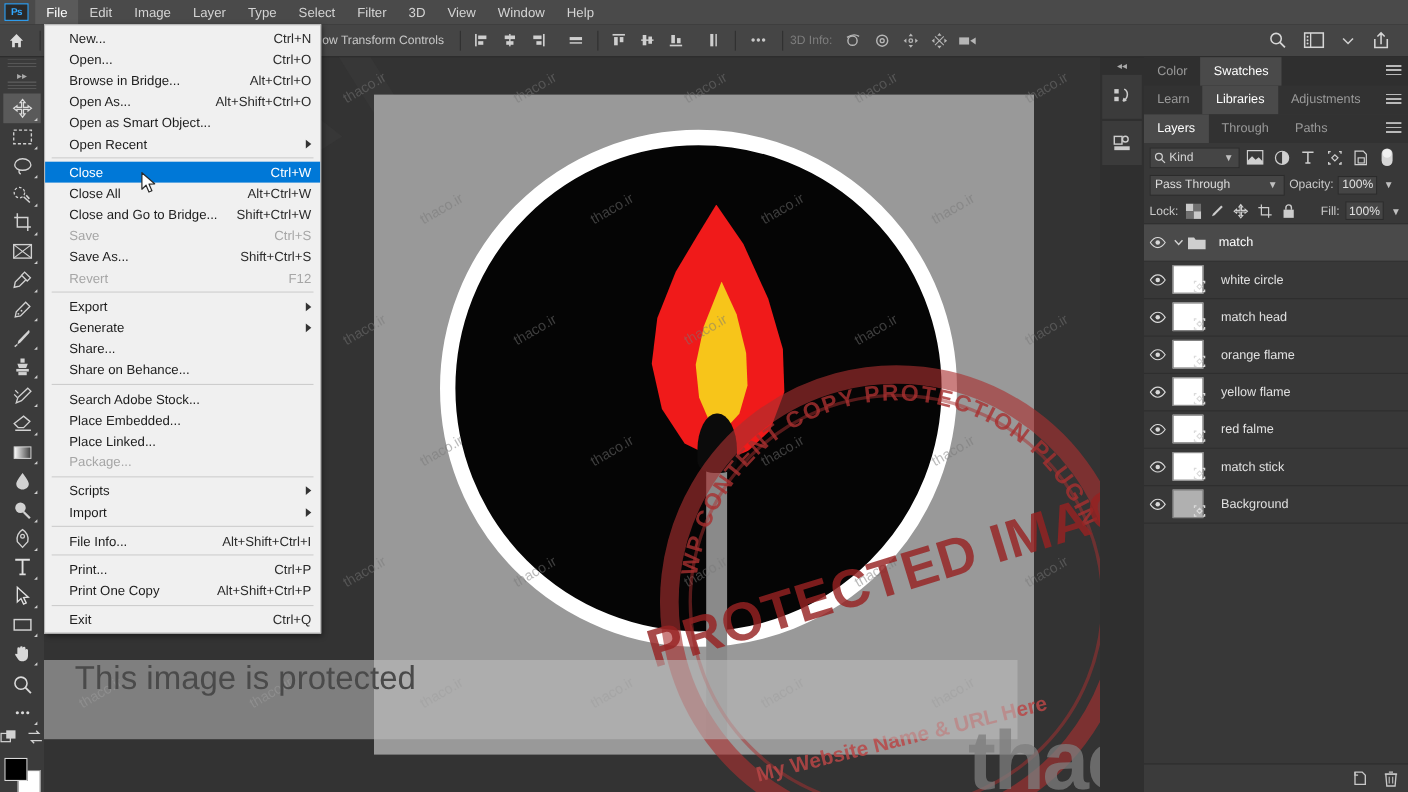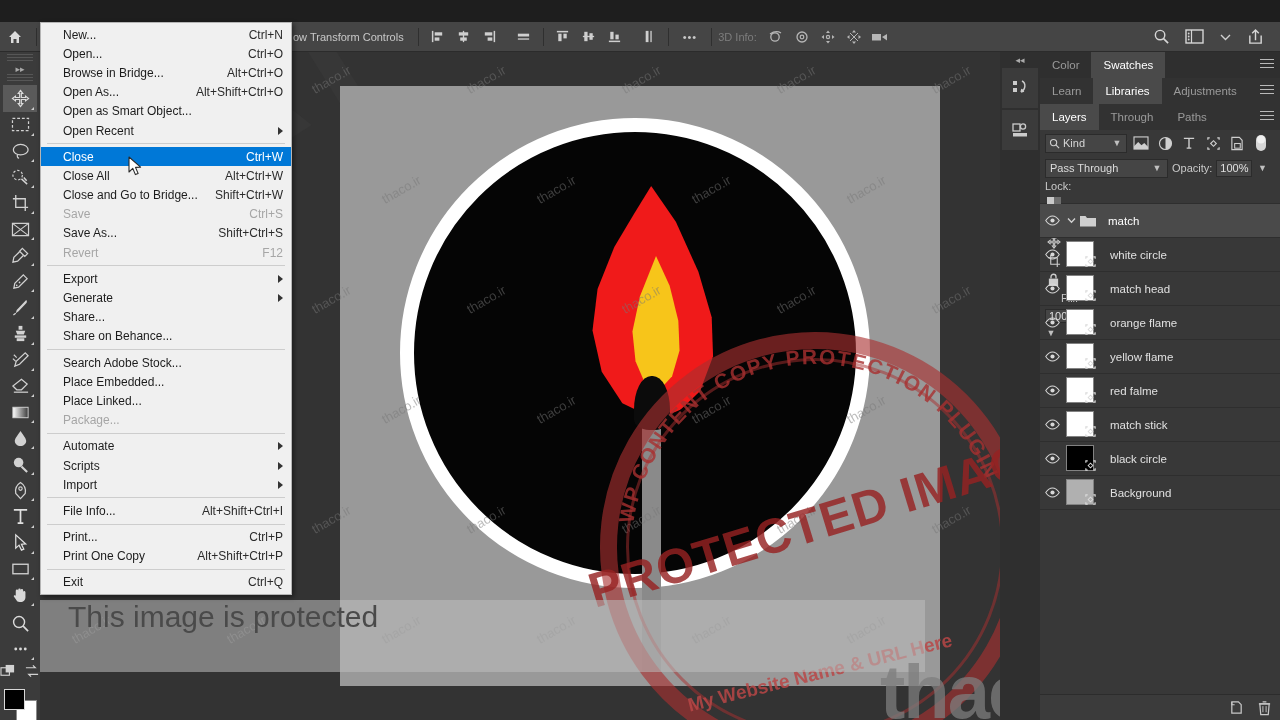--- a/index.html
+++ b/index.html
@@ -215,23 +215,22 @@
   }
   .blend-select .lbl { flex: 1; }
   .small-label { font-size: 11px; color: #c9c9c9; white-space: nowrap; }
   .num-field {
     height: 17px; width: 36px; background: #454545; border: 1px solid #2b2b2b;
     color: #e0e0e0; font-size: 11px; display: flex; align-items: center; justify-content: center;
   }
   .chev { width: 12px; text-align: center; color: #c0c0c0; font-size: 9px; }
 
   .lock-row {
-    display: flex; align-items: flex-start; height: 24px; padding: 0 5px; gap: 5px;
+    display: flex; align-items: center; height: 24px; padding: 0 5px; gap: 5px;
     border-bottom: 1px solid #2e2e2e;
-    flex-direction: column;
   }
   .lock-icon { width: 17px; height: 17px; display:flex; align-items:center; justify-content:center; color:#cdcdcd; }
 
   .layer-list { background: #383838; }
   .layer-row {
     display: flex; align-items: center; height: 34px;
     border-bottom: 1px solid #2e2e2e; position: relative;
   }
   .layer-row.selected { background: #4a4a4a; }
   .eye {
@@ -279,20 +278,36 @@
     border-left: 5px solid #333; margin-left: 8px;
   }
   .dd-sep { height: 1px; background: #cdcdcd; margin: 3px 6px; }
   .cursor-arrow { position: absolute; left: 128px; top: 156px; z-index: 95; pointer-events: none; }
 </style>
 </head>
 <body>
 
 <div id="app">
 
+  <div class="menubar">
+    <div class="ps-logo">Ps</div>
+    <div id="menubar-items" style="display:flex;">
+        <div class="menu-item active">File</div>
+        <div class="menu-item">Edit</div>
+        <div class="menu-item">Image</div>
+        <div class="menu-item">Layer</div>
+        <div class="menu-item">Type</div>
+        <div class="menu-item">Select</div>
+        <div class="menu-item">Filter</div>
+        <div class="menu-item">3D</div>
+        <div class="menu-item">View</div>
+        <div class="menu-item">Window</div>
+        <div class="menu-item">Help</div>
+      </div>
+  </div>
 
   <div class="optionsbar">
     <div class="opt-home">
       <svg width="16" height="16" viewBox="0 0 16 16">
           <path d="M8 2 L14 8 H12 V14 H9.5 V10 H6.5 V14 H4 V8 H2 Z" fill="#dcdcdc"></path>
         </svg>
     </div>
     <div class="opt-sep"></div>
     <div style="width:250px;"></div>
     <div class="opt-text">ow Transform Controls</div>
@@ -928,36 +943,20 @@
             <div class="layer-name">match stick</div>
           </div>
           <div class="layer-row">
             <div class="eye">
               <svg width="15" height="11" viewBox="0 0 16 11">
                 <path d="M8 0.6 C12 0.6 15.2 5.5 15.2 5.5 C15.2 5.5 12 10.4 8 10.4 C4 10.4 0.8 5.5 0.8 5.5 C0.8 5.5 4 0.6 8 0.6 Z" fill="none" stroke="#d8d8d8" stroke-width="1.1"></path>
                 <circle cx="8" cy="5.5" r="2.2" fill="#d8d8d8"></circle>
               </svg>
             </div>
             <div class="thumb-wrap">
-              <div class="thumb" style="background: rgb(0, 0, 0);"></div>
-              <div class="thumb-sub"><svg width="13" height="13" viewBox="0 0 14 14">
-                  <path d="M2 4 V2 H4 M10 2 H12 V4 M12 10 V12 H10 M4 12 H2 V10" fill="none" stroke="#dadada" stroke-width="1.2"></path>
-                  <path d="M4.5 7 L7 4.5 L9.5 7 L7 9.5 Z" fill="none" stroke="#dadada" stroke-width="1.1"></path>
-                </svg></div>
-            </div>
-            <div class="layer-name">black circle</div>
-          </div>
-          <div class="layer-row">
-            <div class="eye">
-              <svg width="15" height="11" viewBox="0 0 16 11">
-                <path d="M8 0.6 C12 0.6 15.2 5.5 15.2 5.5 C15.2 5.5 12 10.4 8 10.4 C4 10.4 0.8 5.5 0.8 5.5 C0.8 5.5 4 0.6 8 0.6 Z" fill="none" stroke="#d8d8d8" stroke-width="1.1"></path>
-                <circle cx="8" cy="5.5" r="2.2" fill="#d8d8d8"></circle>
-              </svg>
-            </div>
-            <div class="thumb-wrap">
               <div class="thumb" style="background: rgb(176, 176, 176);"></div>
               <div class="thumb-sub"><svg width="13" height="13" viewBox="0 0 14 14">
                   <path d="M2 4 V2 H4 M10 2 H12 V4 M12 10 V12 H10 M4 12 H2 V10" fill="none" stroke="#dadada" stroke-width="1.2"></path>
                   <path d="M4.5 7 L7 4.5 L9.5 7 L7 9.5 Z" fill="none" stroke="#dadada" stroke-width="1.1"></path>
                 </svg></div>
             </div>
             <div class="layer-name">Background</div>
           </div>
         </div>
     </div>
@@ -1051,24 +1050,20 @@
         <span class="dd-label">Place Embedded...</span>
       </div>
       <div class="dd-item">
         <span class="dd-label">Place Linked...</span>
       </div>
       <div class="dd-item disabled">
         <span class="dd-label">Package...</span>
       </div>
       <div class="dd-sep"></div>
       <div class="dd-item">
-        <span class="dd-label">Automate</span>
-        <span class="dd-arrow"></span>
-      </div>
-      <div class="dd-item">
         <span class="dd-label">Scripts</span>
         <span class="dd-arrow"></span>
       </div>
       <div class="dd-item">
         <span class="dd-label">Import</span>
         <span class="dd-arrow"></span>
       </div>
       <div class="dd-sep"></div>
       <div class="dd-item">
         <span class="dd-label">File Info...</span>

